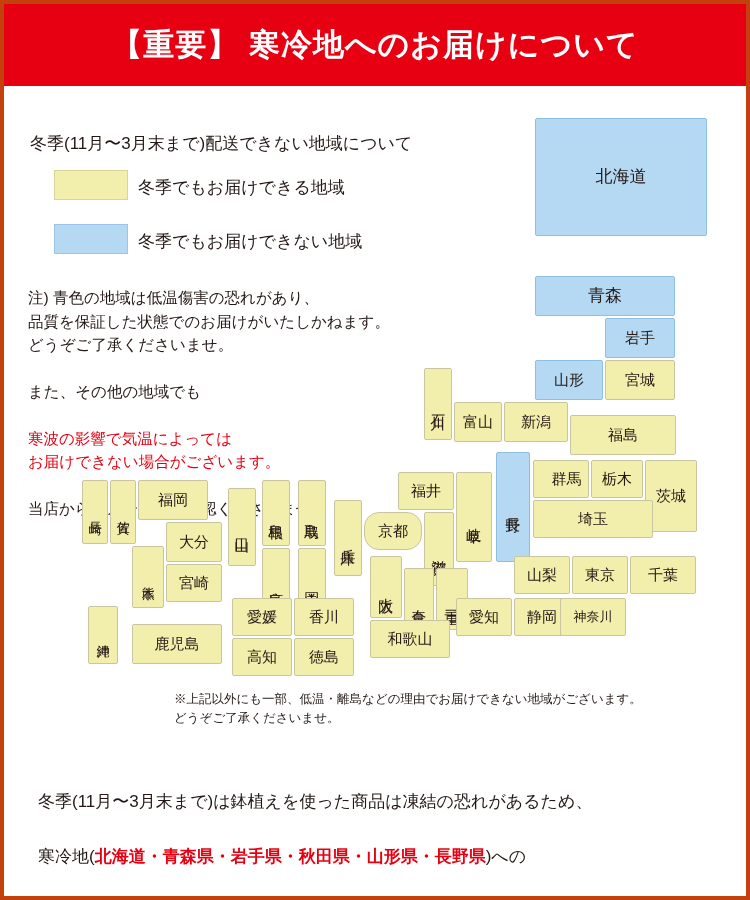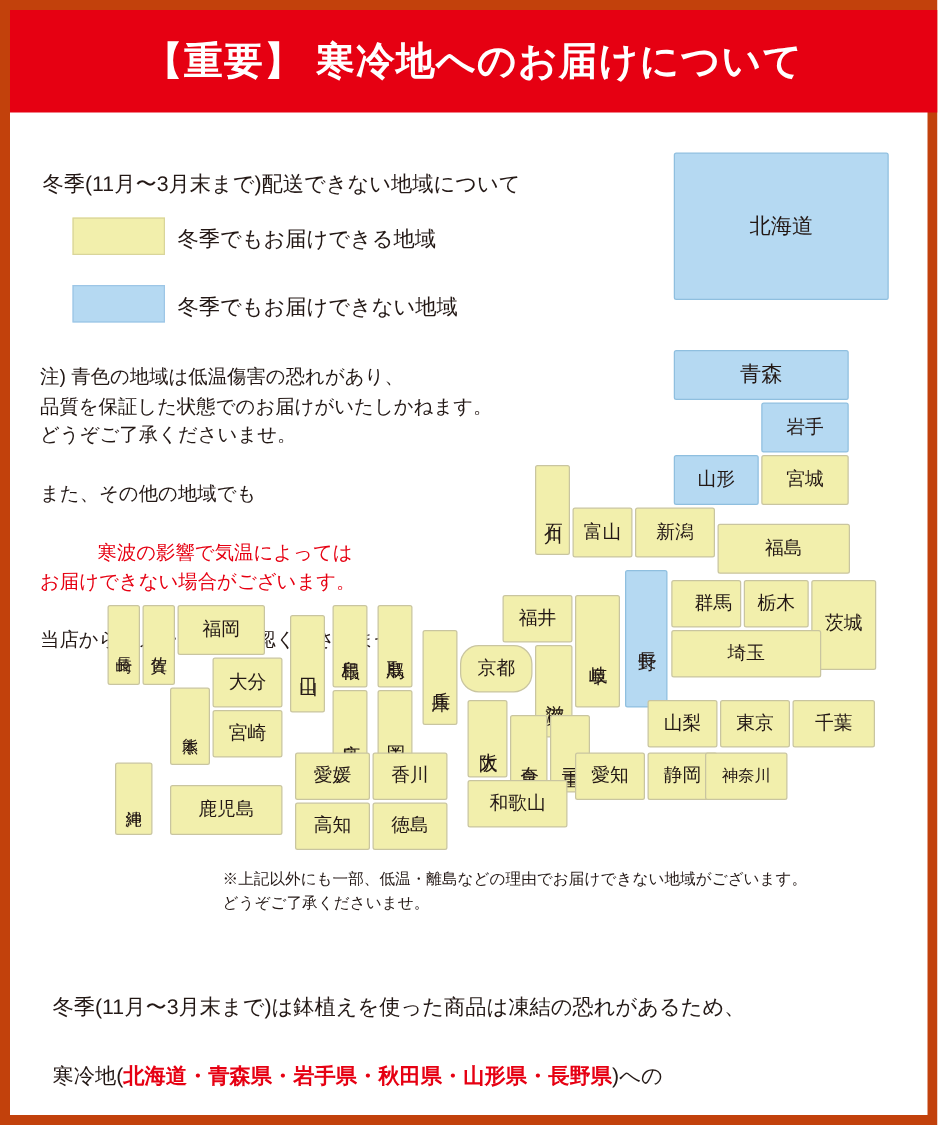--- a/index.html
+++ b/index.html
@@ -11,21 +11,21 @@
     height: 900px;
     background: #ffffff;
     font-family: "Liberation Sans", sans-serif;
     color: #231815;
     overflow: hidden;
   }
   #page {
     position: relative;
     width: 750px;
     height: 900px;
-    border: 8px solid #c2410c;
+    border: 4px solid #c2410c;
     box-sizing: border-box;
     background: #ffffff;
   }
   
   .header {
     position: absolute;
     left: 0; top: 0;
     width: 742px;
     height: 82px;
     background: #e60012;
@@ -61,21 +61,21 @@
 
   .note-block {
     position: absolute;
     left: 24px;
     font-size: 15.5px;
     line-height: 1.52;
     white-space: pre-line;
   }
   .note-1 { top: 282px; }
   .note-2 { top: 352px; }
-  .note-red { color: #e60012; margin-left: 46px; }
+  .note-red { color: #e60012; }
 
   .footnote {
     position: absolute;
     left: 170px; top: 686px;
     font-size: 12.5px;
     line-height: 1.5;
     color: #231815;
     white-space: pre-line;
   }
 
@@ -149,21 +149,21 @@
       <div class="pref blue big" style="left: 531px; top: 176px; width: 140px; height: 40px;">青森</div>
       <div class="pref blue" style="left: 601px; top: 218px; width: 70px; height: 40px;">岩手</div>
       <div class="pref blue" style="left: 531px; top: 260px; width: 68px; height: 40px;">山形</div>
       <div class="pref" style="left: 601px; top: 260px; width: 70px; height: 40px;">宮城</div>
       <div class="pref" style="left: 566px; top: 302px; width: 106px; height: 40px; margin-top: 13px;">福島</div>
       <div class="pref" style="left: 500px; top: 302px; width: 64px; height: 40px;">新潟</div>
       <div class="pref" style="left: 450px; top: 302px; width: 48px; height: 40px;">富山</div>
       <div class="pref vert" style="left: 420px; top: 268px; width: 28px; height: 72px;">石川</div>
       <div class="pref" style="left: 529px; top: 360px; width: 56px; height: 38px; padding-left: 11px;">群馬</div>
       <div class="pref" style="left: 587px; top: 360px; width: 52px; height: 38px;">栃木</div>
-      <div class="pref" style="left: 641px; top: 360px; width: 52px; height: 72px; font-family: Liberation Mono, monospace;">茨城</div>
+      <div class="pref" style="left: 641px; top: 360px; width: 52px; height: 72px;">茨城</div>
       <div class="pref" style="left: 529px; top: 400px; width: 120px; height: 38px;">埼玉</div>
       <div class="pref blue vert" style="left: 492px; top: 352px; width: 34px; height: 110px;">長野</div>
       <div class="pref vert" style="left: 452px; top: 372px; width: 36px; height: 90px;">岐阜</div>
       <div class="pref" style="left: 394px; top: 372px; width: 56px; height: 38px;">福井</div>
       <div class="pref vert" style="left: 420px; top: 412px; width: 30px; height: 74px;">滋賀</div>
       <div class="pref" style="left: 360px; top: 412px; width: 58px; height: 38px; border-radius: 15px;">京都</div>
       <div class="pref vert" style="left: 330px; top: 400px; width: 28px; height: 76px;">兵庫</div>
       <div class="pref vert" style="left: 294px; top: 380px; width: 28px; height: 66px;">鳥取</div>
       <div class="pref vert" style="left: 258px; top: 380px; width: 28px; height: 66px;">島根</div>
       <div class="pref vert" style="left: 294px; top: 448px; width: 28px; height: 66px;">岡山</div>

